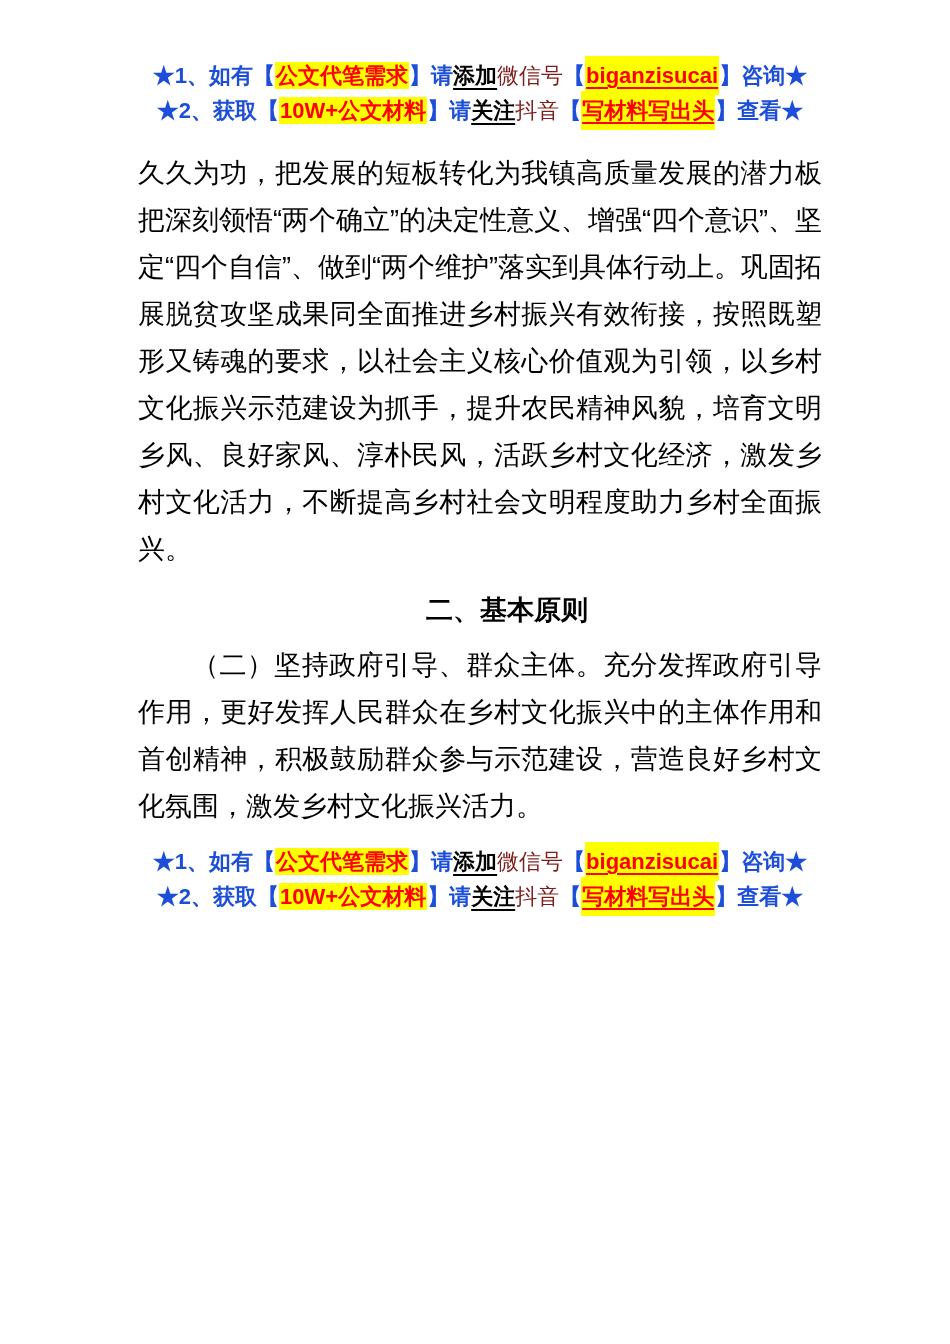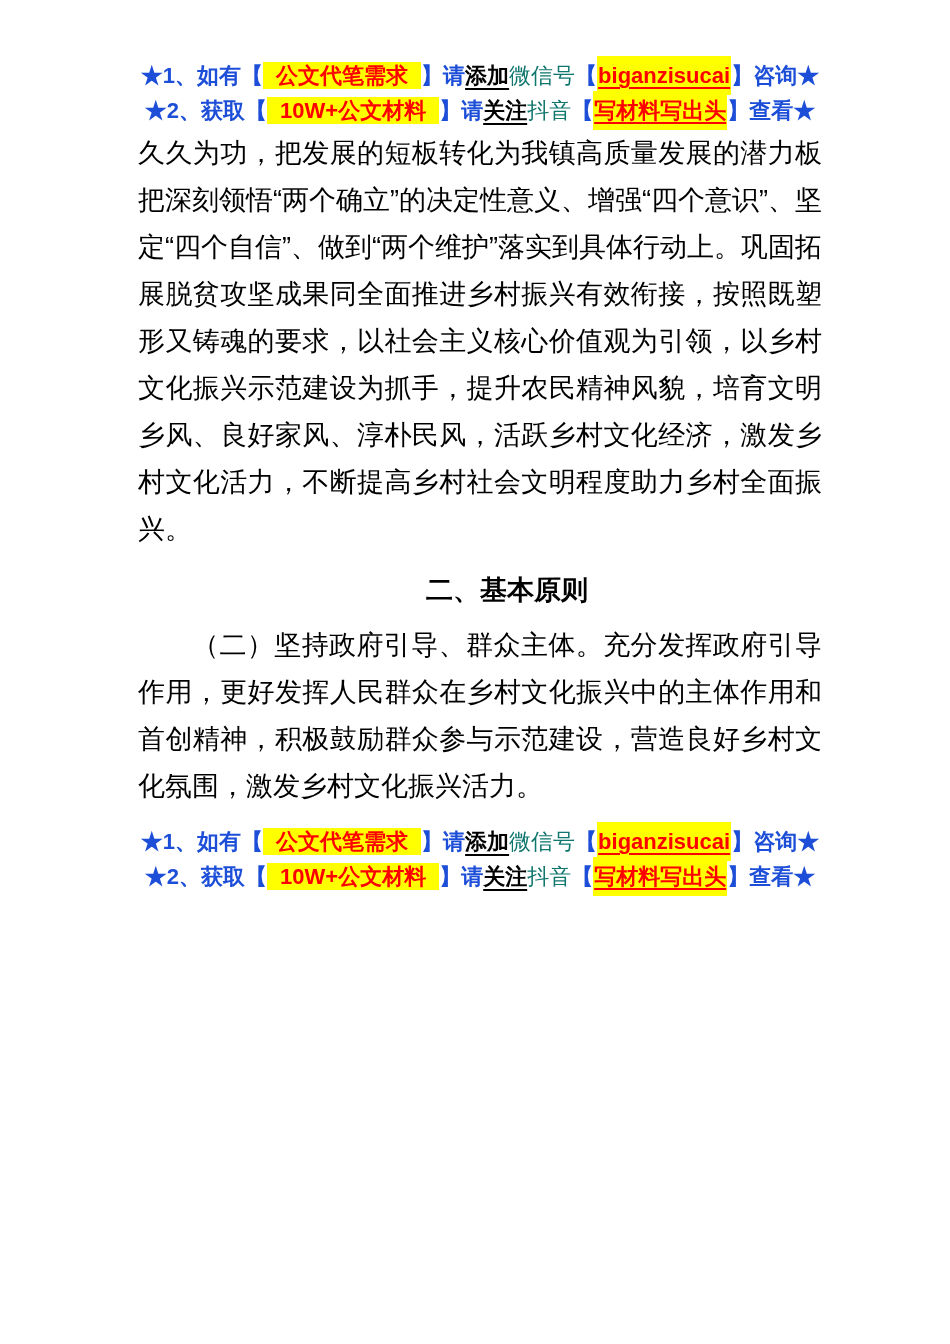--- a/index.html
+++ b/index.html
@@ -23,45 +23,45 @@
   .notice {
     text-align: center;
     font-size: 22px;
     line-height: 35px;
     font-weight: 700;
     white-space: nowrap;
   }
   .notice-line { display: block; }
   .seg { display: inline; }
   .seg-b  { font-weight: 700; color: #1d4ed8; }
-  .seg-r  { font-weight: 400; color: #0f766e; }
+  .seg-r  { font-weight: 400; color: #7f1d1d; }
   .seg-bu {
     font-weight: 700; color: #000000;
     text-decoration: underline;
     text-decoration-thickness: 2px;
     text-underline-offset: 5px;
   }
   .seg-hl {
     font-weight: 700;
     color: var(--red, #ff0000);
     background: var(--hl, #ffff00);
-    padding: 1px 13px;
+    padding: 1px 1px;
   }
   .seg-hlu {
     font-weight: 700;
     color: var(--red, #ff0000);
     background: var(--hl, #ffff00);
     padding: 7px 1px;
     text-decoration: underline;
     text-decoration-thickness: 2px;
     text-underline-offset: 4px;
   }
   
   .doc {
-    margin-top: 2px;
+    margin-top: 22px;
     font-size: 27px;
     line-height: 47px;
     text-align: justify;
     text-justify: inter-character;
   }
   .doc p.para {
     margin: 0;
     text-align: justify;
     text-justify: inter-character;
   }

